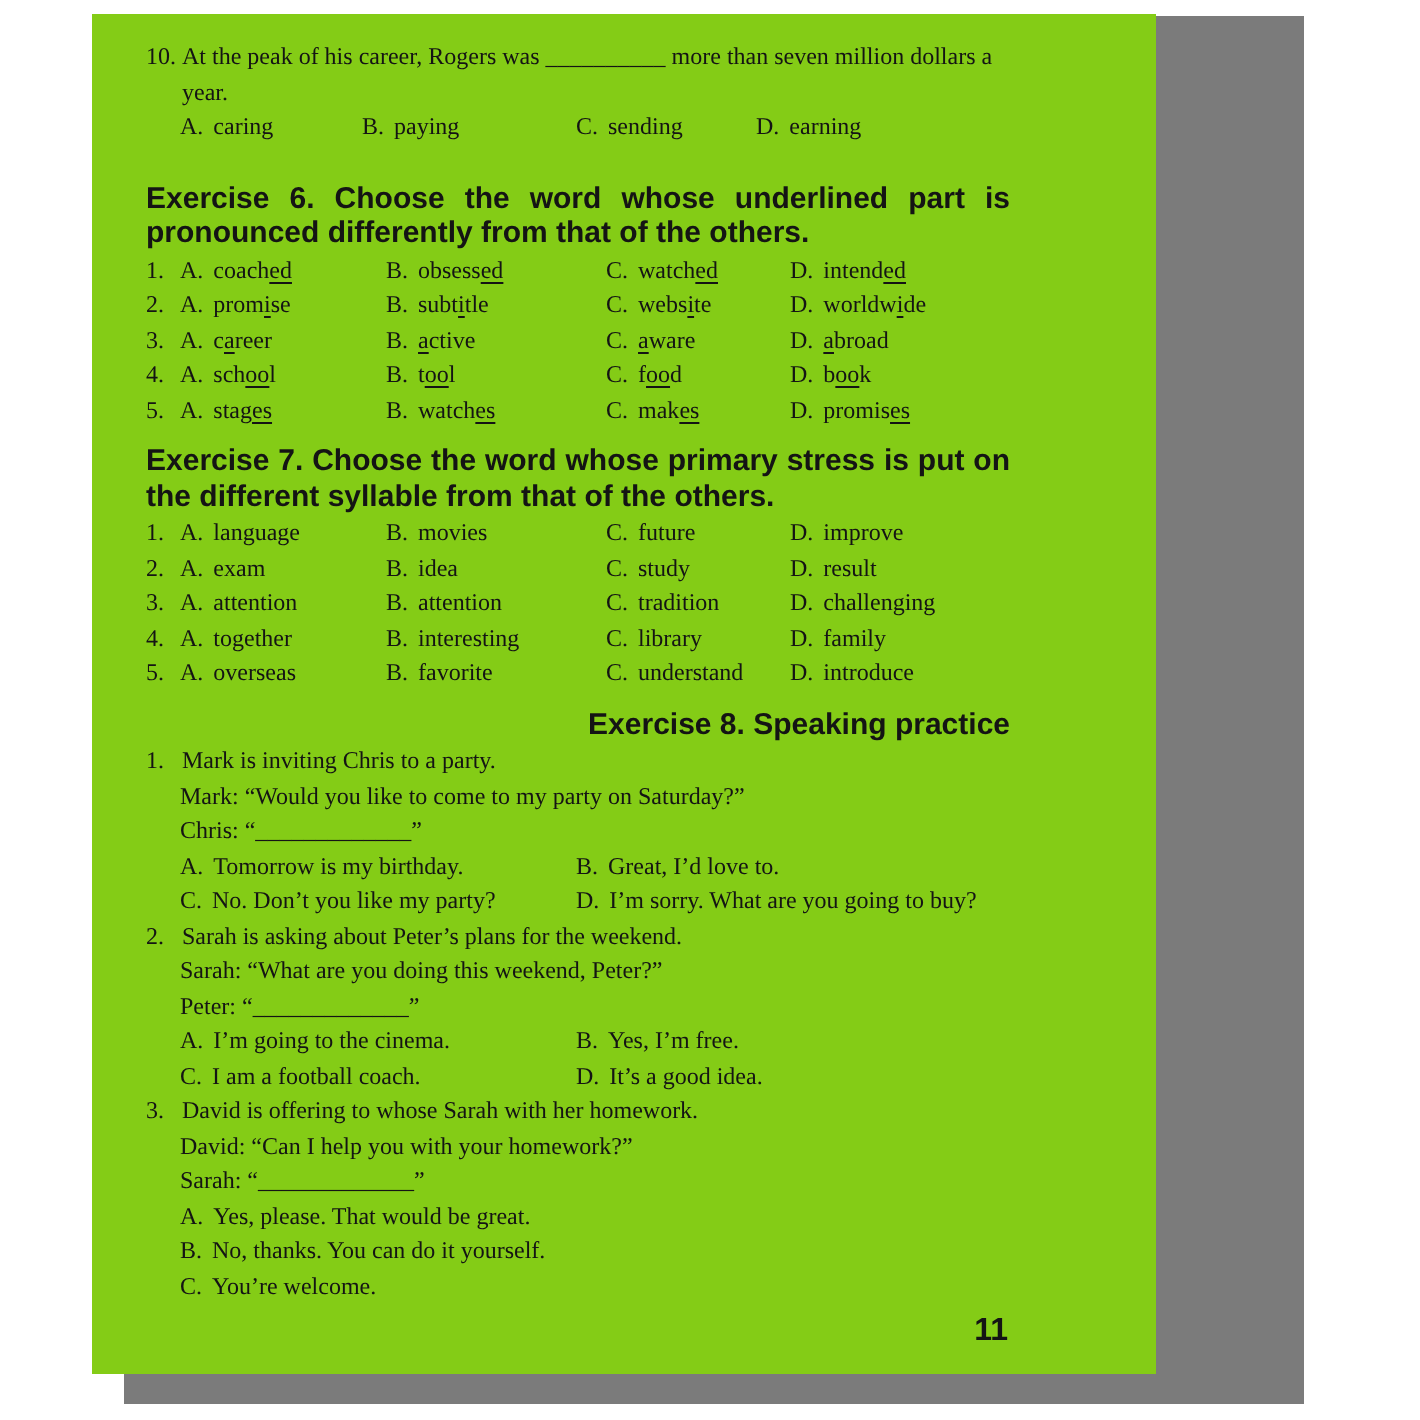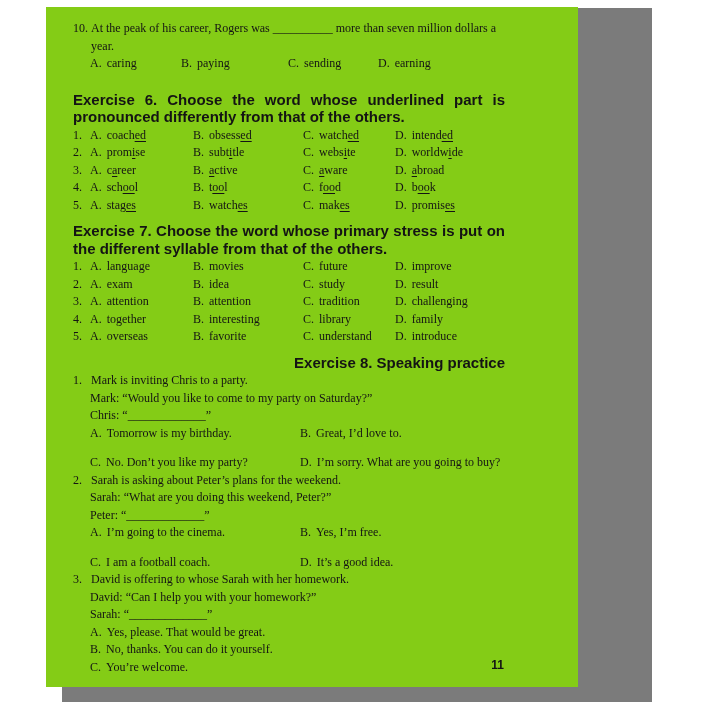--- a/index.html
+++ b/index.html
@@ -10,24 +10,24 @@
           padding:13px 73px 0 27px; font-size:12px; line-height:17.5px; }
   .heading { font-family:"Liberation Sans", sans-serif; font-weight:bold; text-align:justify;
              margin:8px 0 1px 0; font-size:15px; }
   .heading.single { text-align:right; }
   .qline { display:grid; grid-template-columns:18px 1fr; }
   .q10-opts { display:grid; grid-template-columns:91px 107px 90px 1fr; margin-left:17px; margin-bottom:18px; }
   .row { display:grid; grid-template-columns:17px 103px 110px 92px 1fr; }
   .lab { margin-right:5px; }
   .u { text-decoration:underline; text-underline-offset:2px; }
   .dlg { margin-left:17px; }
-  .opts2 { display:grid; grid-template-columns:198px 1fr; margin-left:17px;gap:12px; }
+  .opts2 { display:grid; grid-template-columns:198px 1fr; margin-left:17px; }
   .opts1 { margin-left:17px; }
   .page-num { position:absolute; right:74px; bottom:13px; font-family:"Liberation Sans", sans-serif;
-              font-weight:bold; font-size:12px; }
+              font-weight:bold; font-size:16px; }
   .cell { white-space:nowrap; }
 </style>
 </head>
 <body>
 
 <div class="backdrop"></div>
 
 <div class="page">
 
   <div class="qline">

